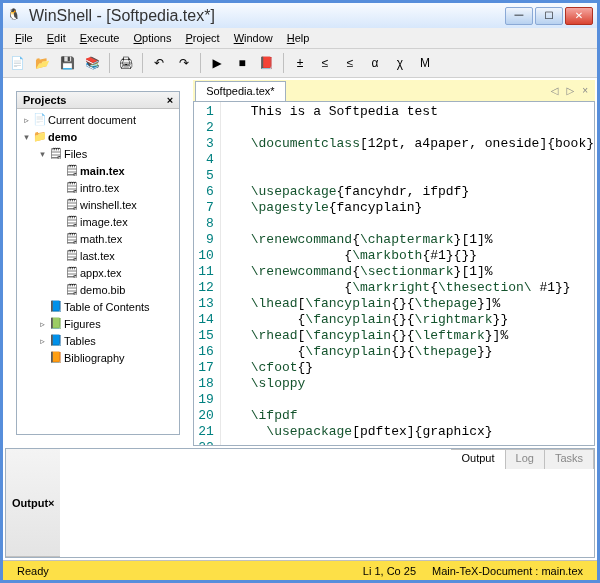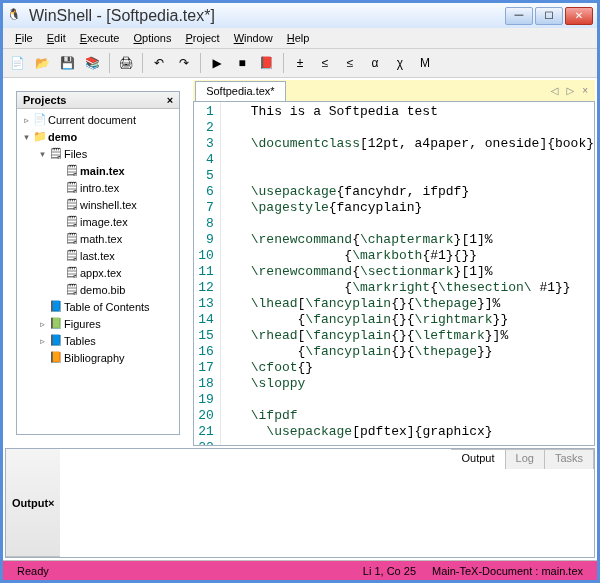--- a/index.html
+++ b/index.html
@@ -36,21 +36,21 @@
 .lines { padding: 2px 0 2px 6px; }
 .lines div { height: 16px; line-height: 16px; white-space: pre; margin-left: 24px; }
 .tk-cmd { color: #14532d; }
 .tk-cmt { color: #999; }
 .tk-txt { color: #000; }
 .output { border: 1px solid #a0b0c0; margin: 0 2px 2px; display: flex; flex-direction: row; height: 110px; }
 .output-body { flex: 1; background: #fff; }
 .output-tabs { display: flex; background: #f0f0f0; border-top: 1px solid #c0c0c0; height: 20px; }
 .otab { padding: 2px 10px; border-right: 1px solid #c0c0c0; color: #888; }
 .otab.active { background: #fff; color: #000; }
-.statusbar { background: #ec4899; border-top: 1px solid #c0c0c0; height: 20px; display: flex; align-items: center; padding: 0 6px; font-size: 11px; }
+.statusbar { background: #fde047; border-top: 1px solid #c0c0c0; height: 20px; display: flex; align-items: center; padding: 0 6px; font-size: 11px; }
 .statusbar .sseg { padding: 0 8px; }
 .statusbar .sgap { flex: 1; }
 </style>
 </head>
 <body>
 
 <div class="titlebar">
   <span class="icon">🐧</span>
   <span class="title">WinShell - [Softpedia.tex*]</span>
   <div class="winbtns">

